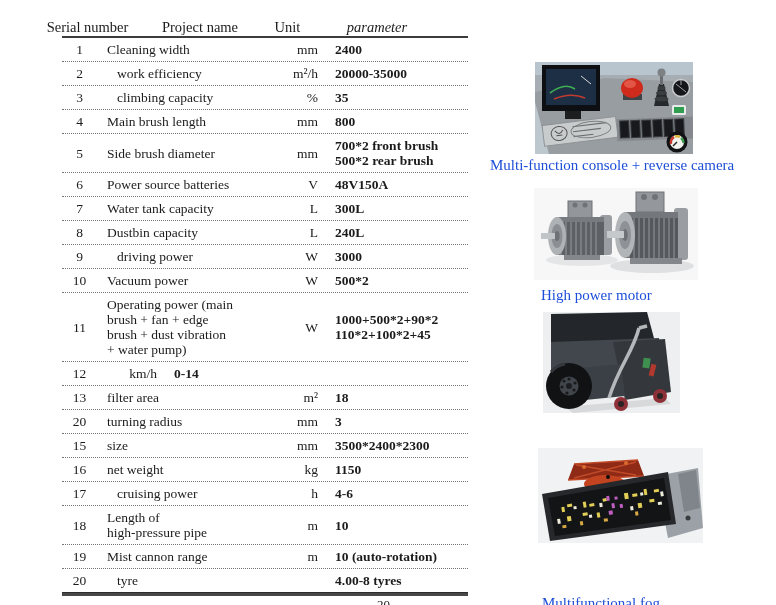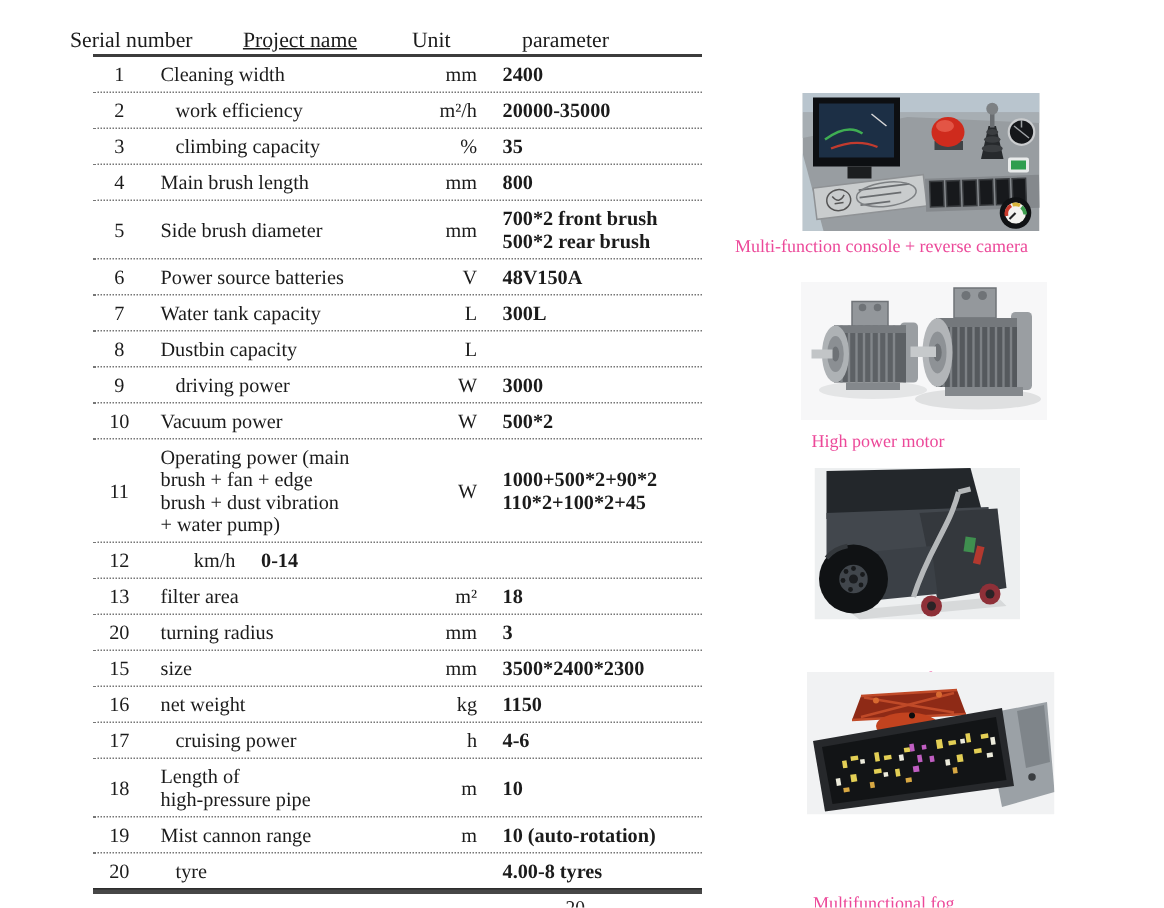--- a/index.html
+++ b/index.html
@@ -6,41 +6,41 @@
   body {
     width:776px; height:605px; background:#ffffff; overflow:hidden;
     position:relative; font-family:"Liberation Serif", serif; color:#1b1b1b;
   }
 
   
   .spec-table { position:absolute; left:30px; top:6px; width:440px; }
   .thead { display:flex; height:30px; align-items:flex-end; font-size:14.5px; }
   .th { text-align:center; }
   .th1 { width:115px; }
-  .th2 { width:110px;text-decoration:underline; }
+  .th2 { width:110px; }
   .th3 { width:65px; }
-  .th4 { width:150px; padding-right:36px; box-sizing:border-box; }
+  .th4 { width:150px; padding-right:36px; box-sizing:border-box;font-style:italic; }
   .header-line { margin-left:32px; width:406px; height:2px; background:#3c3c3c; }
   .tbody { margin-left:32px; width:406px; }
   .trow {
     display:flex; align-items:center; border-bottom:1px dotted #767676;
     padding:4px 0; min-height:15px; font-size:13.5px; line-height:15px;
   }
   .trow:last-child { border-bottom:none; }
   .c.serial { width:35px; text-align:center; flex:none; }
   .c.name   { width:161px; padding-left:10px; box-sizing:border-box; white-space:pre-line; flex:none; }
   .c.name.indent { padding-left:20px; }
   .c.unit   { width:60px; text-align:right; flex:none; }
   .c.param  { width:150px; padding-left:17px; box-sizing:border-box; white-space:pre-line; flex:none;font-weight:bold; }
   .bottom-line { margin-left:32px; width:406px; height:3px; background:#474747; border-top:1px solid #2d2d2d; box-sizing:content-box; }
 
   
   .figures { position:absolute; left:480px; top:0; width:296px; height:605px; }
   .fig-img { position:absolute; display:block; }
-  .fig-caption { position:absolute; font-size:12px; color:#ec4899; white-space:nowrap; }
+  .fig-caption { position:absolute; font-size:15px; color:#1d4ed8; white-space:nowrap; }
   #fig1-img { left:55px; top:62px; }
   #fig1-cap { left:10px; top:157px; }
   #fig2-img { left:54px; top:188px; }
   #fig2-cap { left:61px; top:287px; }
   #fig3-img { left:63px; top:312px; }
   #fig3-cap { left:66px; top:417px;margin-top:28px; }
   #fig4-img { left:58px; top:448px; }
   #fig4-cap { left:62px; top:547px;margin-top:48px; }
 
   .page-number { position:absolute; left:377px; top:597px; font-size:13px; color:#222; }
@@ -106,20 +106,21 @@
       <div class="c serial">7</div>
       <div class="c name">Water tank capacity</div>
       <div class="c unit">L</div>
       <div class="c param">300L</div>
     </div>
 
     <div class="trow">
       <div class="c serial">8</div>
       <div class="c name">Dustbin capacity</div>
       <div class="c unit">L</div>
+      <div class="c param">240L</div>
     </div>
 
     <div class="trow">
       <div class="c serial">9</div>
       <div class="c name indent">driving power</div>
       <div class="c unit">W</div>
       <div class="c param">3000</div>
     </div>
 
     <div class="trow">

